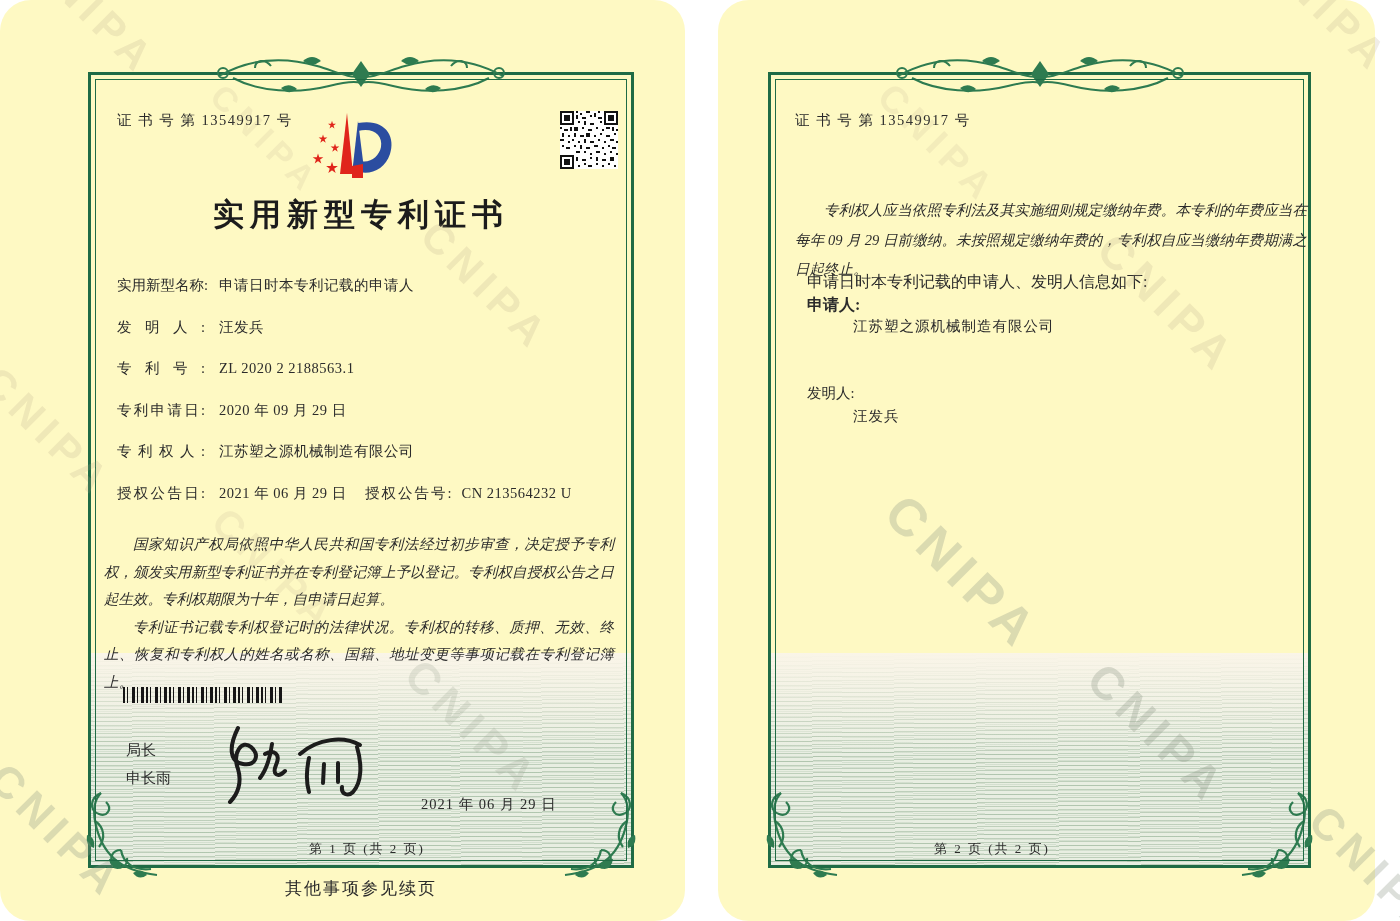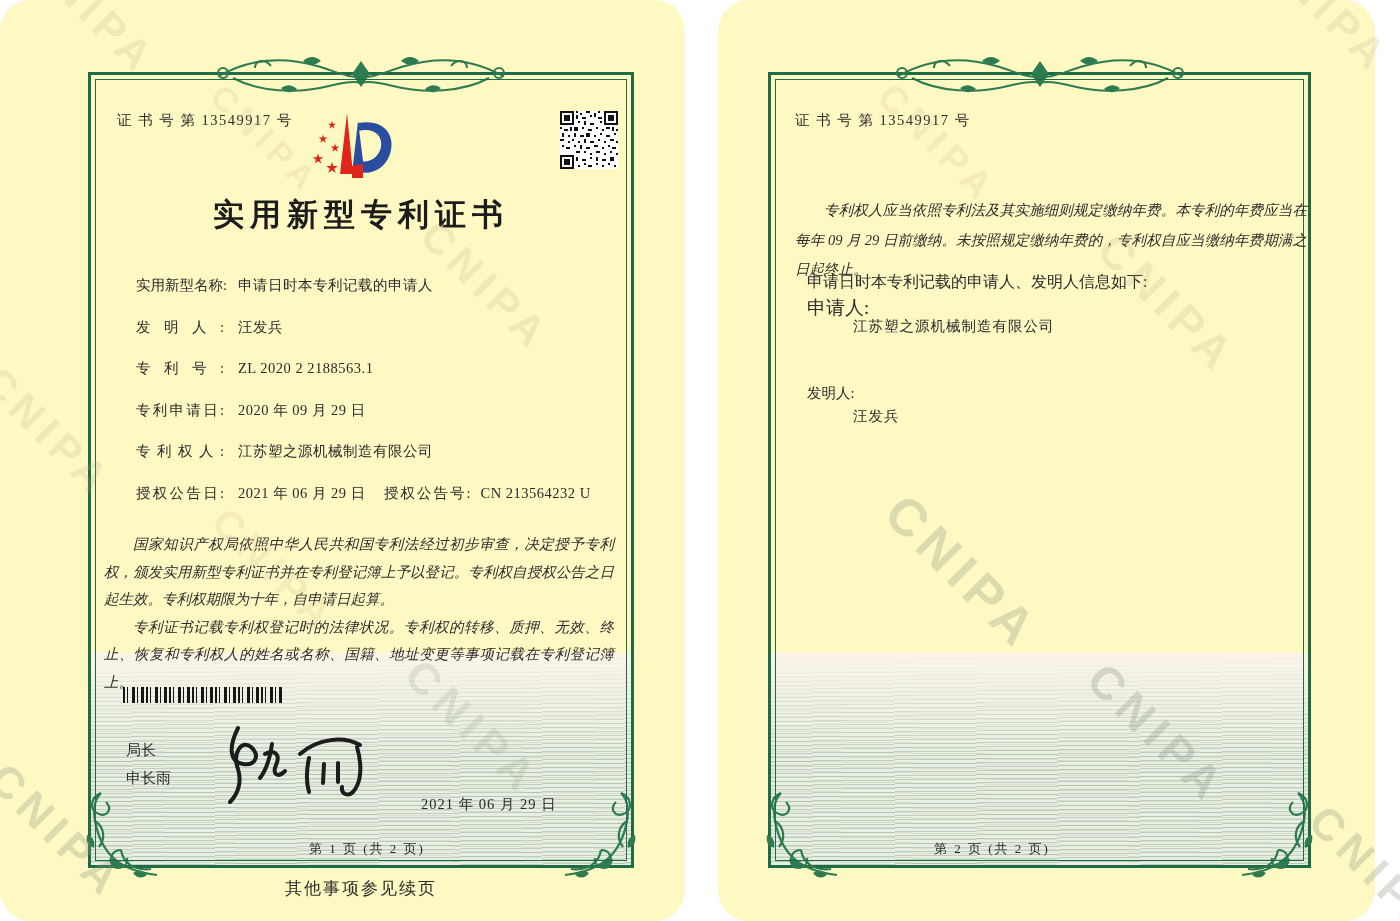--- a/index.html
+++ b/index.html
@@ -41,21 +41,21 @@
   .logo{position:absolute;left:299px;top:110px;width:100px;height:86px;}
   .qr{position:absolute;left:560px;top:111px;width:58px;height:58px;}
 
   .title{
     position:absolute;left:88px;top:194px;width:546px;text-align:center;
     font-size:31px;font-weight:bold;letter-spacing:6px;color:#1c1c1c;white-space:nowrap;
   }
 
   .fields{position:absolute;left:117px;top:276px;width:505px;font-size:14.5px;}
   .fieldrow{margin-bottom:22.6px;white-space:nowrap;}
-  .flabel{display:inline-block;width:88px;text-align:justify;text-align-last:justify;margin-right:14px;margin-left:19px;}
+  .flabel{display:inline-block;width:88px;text-align:justify;text-align-last:justify;margin-right:14px;}
   .fval{letter-spacing:0.5px;}
   .fval-fixed{display:inline-block;width:146px;}
   .flabel2{margin-right:8px;letter-spacing:2px;}
 
   .paras{position:absolute;left:104px;top:531px;width:510px;font-size:14.5px;line-height:27.5px;text-align:justify;}
   .paras p{margin:0;text-indent:2em;font-style:italic;}
 
   .barcode{
     position:absolute;left:123px;top:687px;width:160px;height:16px;z-index:2;
     background:repeating-linear-gradient(90deg,
@@ -72,21 +72,21 @@
   .issue-date{position:absolute;left:421px;top:795px;font-size:14.5px;letter-spacing:1px;z-index:2;}
 
   .pageno{position:absolute;top:840px;text-align:center;font-size:13px;letter-spacing:2px;z-index:2;}
   #page1 .pageno{left:88px;width:546px;margin-left:6px;}
   #page2 .pageno{left:50px;width:448px;}
   .note{position:absolute;left:88px;width:546px;top:877px;text-align:center;font-size:17px;letter-spacing:2px;}
 
   
   .p2-para{position:absolute;left:77px;top:196px;width:512px;font-size:14.5px;line-height:29.5px;text-align:justify;text-indent:2em;font-style:italic;}
   .p2-heading{position:absolute;left:89px;top:272px;font-size:16px;}
-  .p2-applicant-label{position:absolute;left:89px;top:295px;font-size:19px;}
+  .p2-applicant-label{position:absolute;left:89px;top:295px;font-size:16px;font-weight:bold;}
   .p2-applicant-name{position:absolute;left:135px;top:317px;font-size:14.5px;letter-spacing:1px;}
   .p2-inventor-label{position:absolute;left:89px;top:384px;font-size:14.5px;}
   .p2-inventor-name{position:absolute;left:135px;top:407px;font-size:14.5px;letter-spacing:1px;}
 
   .wm{
     position:absolute;z-index:1;pointer-events:none;
     font-family:"Liberation Sans","DejaVu Sans",sans-serif;font-weight:bold;
     color:rgba(178,164,136,0.20);letter-spacing:7px;transform:rotate(45deg);white-space:nowrap;
   }
   .wm-green{color:rgba(140,150,132,0.30);}

